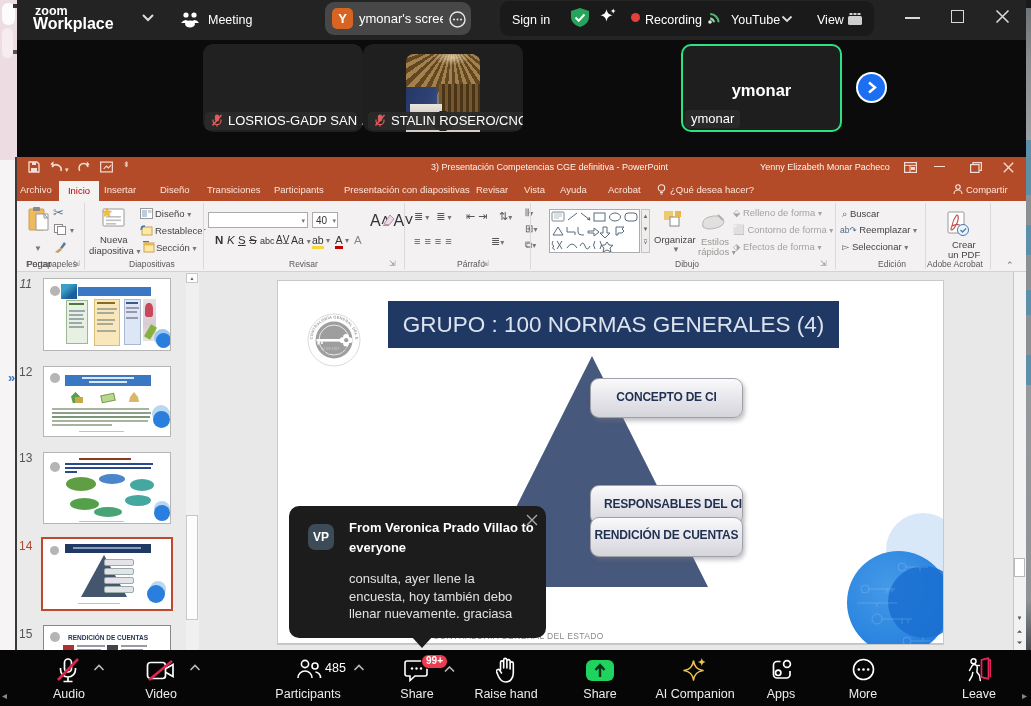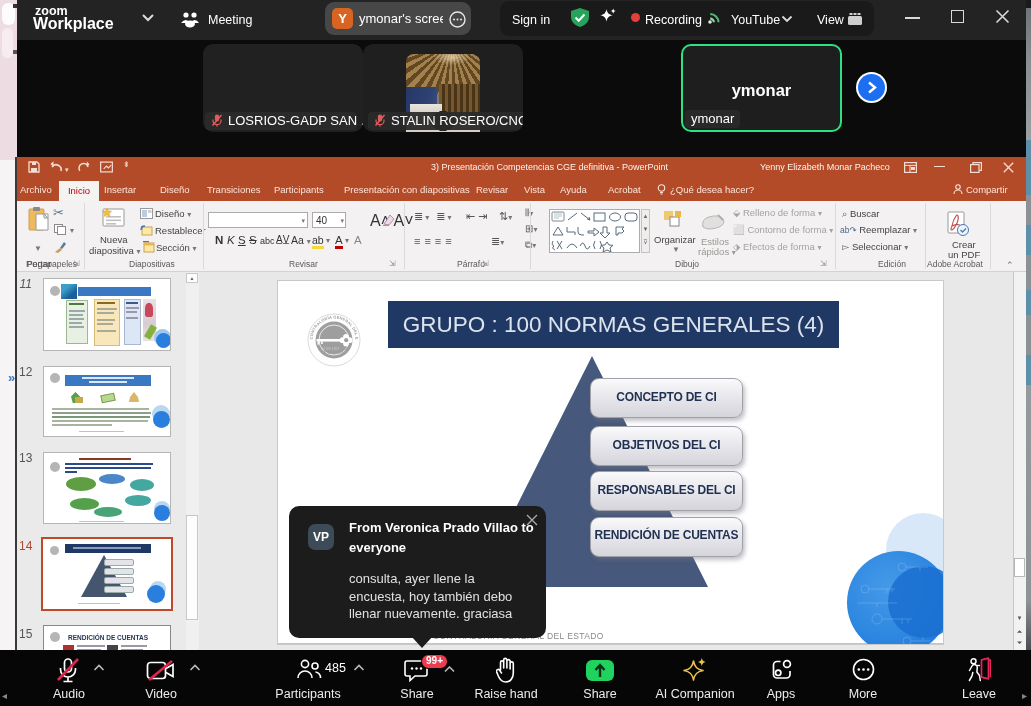--- a/index.html
+++ b/index.html
@@ -279,21 +279,21 @@
           <rect x="1" y="2" width="10" height="2.5" fill="#e8b84a"></rect>
           <path d="M0 0.5 h6" stroke="#c05030" stroke-width="1.4"></path>
         </svg>
       <div class="rtext" style="left:139px; top:41px; font-size:9.5px;">Sección <span class="dd">▾</span></div>
       <div class="glab" style="left:112px; top:58px;">Diapositivas</div>
       <div class="rsep" style="left:186px;"></div>
 
       <div class="ric" style="left:191px; top:11px; width:100px; height:16px; background:#fff; border:1px solid #ababab;">
           <span style="position:absolute; right:2px; top:4px; color:#777; font-size:7px;">▾</span>
         </div>
-      <div class="ric" style="left:295px; top:11px; width:34px; height:16px; background:#fff; border:1px solid #ababab; font-size:10px; color:#333; padding:2px 0 0 3px;">40 <span style="position:absolute; right:1px; top:4px; color:#777; font-size:7px;">▾</span></div>
+      <div class="ric" style="left:295px; top:11px; width:26px; height:16px; background:#fff; border:1px solid #ababab; font-size:10px; color:#333; padding:2px 0 0 3px;">40 <span style="position:absolute; right:1px; top:4px; color:#777; font-size:7px;">▾</span></div>
       <div class="rtext" style="left:327px; top:11px; font-size:16px; color:#333;margin-left:26px;">A˄ A˅</div>
       <svg class="ric" style="left:365px; top:12px;" width="14" height="13" viewBox="0 0 14 13">
           <path d="M2 11 L8 2 L12 6 L7 12 z" fill="#f0d8e8" stroke="#b090a8"></path>
           <path d="M1 12.5 h6" stroke="#b090a8" stroke-width="1.5"></path>
         </svg>
       <div class="rtext" style="left:198px; top:33px; font-size:11.5px; color:#333; font-weight:bold;">N</div>
       <div class="rtext" style="left:210px; top:33px; font-size:11.5px; color:#333; font-style:italic;">K</div>
       <div class="rtext" style="left:221px; top:33px; font-size:11.5px; color:#333; text-decoration:underline;">S</div>
       <div class="rtext" style="left:232px; top:33px; font-size:11.5px; color:#333; text-decoration:line-through;">S</div>
       <div class="rtext" style="left:243px; top:35px; font-size:9px; color:#333;">abc</div>
@@ -500,22 +500,21 @@
             <circle cx="39" cy="23.8" r="2.9" fill="#fff"></circle>
             <circle cx="42.5" cy="27.2" r="2.9" fill="#fff"></circle>
             <circle cx="39" cy="30.6" r="2.9" fill="#fff"></circle>
             <circle cx="35.5" cy="27.2" r="2.9" fill="#fff"></circle>
             <circle cx="39.2" cy="27.2" r="2.1" fill="#9e9e9e"></circle>
             <text x="14" y="37" font-size="3.5" fill="#cccccc" font-family="Liberation Sans">04 DE 1927</text>
           </svg>
 
           <div class="abs" style="left:198px; top:75px; width:0; height:0; border-left:116px solid transparent; border-right:116px solid transparent; border-bottom:231px solid #46587b;"></div>
           <div class="sbox" style="top:97px; line-height:36px;">CONCEPTO DE CI</div>
-          <div class="sbox" style="top:145px; line-height:36px;">OBJETIVOS DEL CI</div>
-          <div class="sbox" style="top:190px; line-height:36px;">RESPONSABLES DEL CI</div>
+          <div class="sbox" style="top:204px; line-height:36px;text-align:right;">RESPONSABLES DEL CI</div>
           <div class="sbox" style="top:236px; line-height:34px;">RENDICIÓN DE CUENTAS</div>
 
           <div class="abs" style="left:155px; top:350px; font-size:8.5px; color:#8a8a8a; letter-spacing:0.4px;">CONTRALORÍA GENERAL DEL ESTADO</div>
           <div class="abs" style="left:0px; top:362px; width:667px; height:2.5px; background:#aecbdd;"></div>
 
           <div class="abs" style="left:608px; top:232px; width:74px; height:74px; background:#d9e8f8; border-radius:50%;"></div>
           <div class="abs" style="left:569px; top:270px; width:103px; height:103px; background:radial-gradient(circle at 40% 35%, #459ae8 0%, #2e87e0 55%, #1b6fd2 100%); border-radius:50%;"></div>
           <div class="abs" style="left:610px; top:285px; width:72px; height:72px; background:#1a6ed0; border-radius:50%; opacity:.85;"></div>
           <svg class="abs" style="left:569px; top:270px;" width="103" height="103" viewBox="0 0 103 103" opacity="0.32">
             <g stroke="#bcd8f4" fill="none" stroke-width="0.8">

